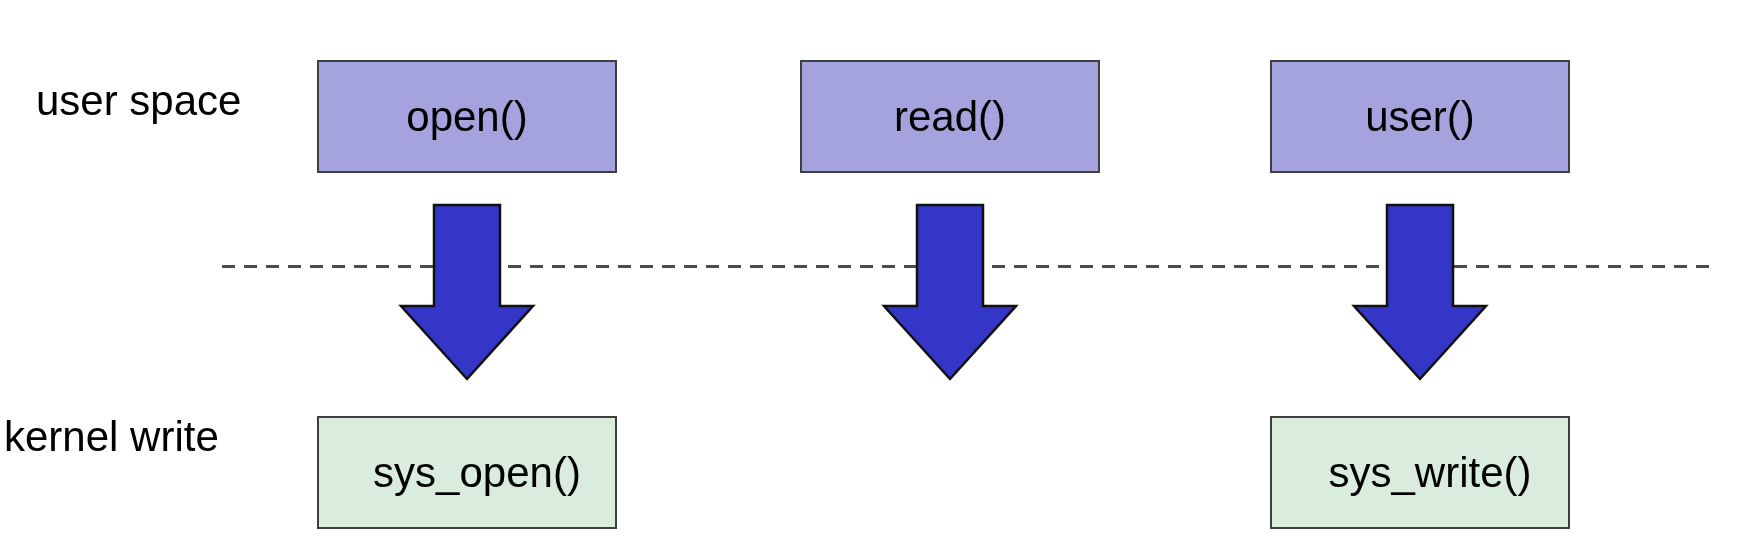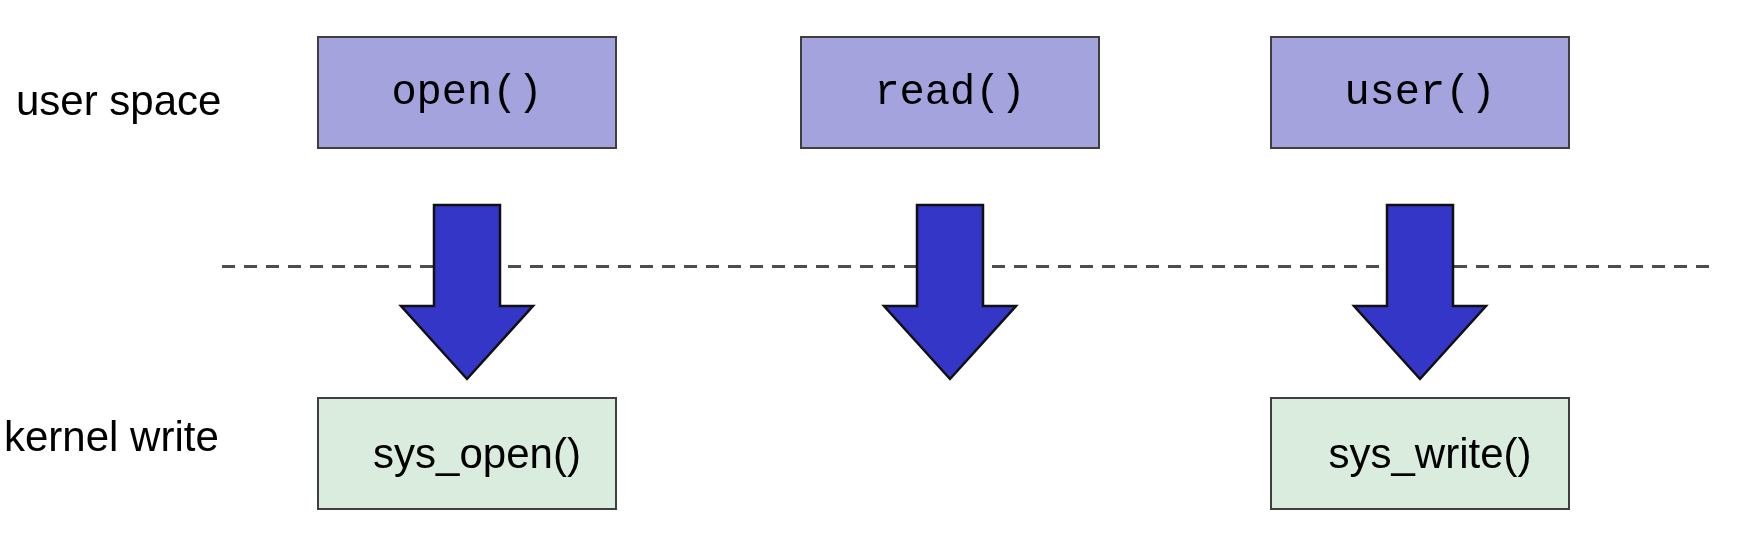--- a/index.html
+++ b/index.html
@@ -23,38 +23,38 @@
     background: var(--page-bg);
     overflow: hidden;
   }
   .space-label {
     position: absolute;
     color: var(--text-color);
     font-size: 42px;
     line-height: 1;
     white-space: nowrap;
   }
-  .label-user   { left: 16px; top: 80px;  }
+  .label-user   { left: 36px; top: 80px;  }
   .label-kernel { left: 4px;  top: 416px; }
 
   .box {
     position: absolute;
     width: 300px;
     height: 113px;
     border: 2px solid var(--box-border);
     display: flex;
     align-items: center;
     justify-content: center;
     font-size: 42px;
     color: var(--text-color);
     white-space: nowrap;
     z-index: 3;
   }
-  .user-box   { top: 36px;  background: var(--user-box-fill); font-family: Liberation Mono, monospace; }
-  .kernel-box { top: 397px; background: var(--kernel-box-fill); padding-left: 20px; }
+  .user-box   { top: 60px;  background: var(--user-box-fill); }
+  .kernel-box { top: 416px; background: var(--kernel-box-fill); padding-left: 20px; }
   .c1 { left: 317px; }
   .c2 { left: 800px; }
   .c3 { left: 1270px; }
 
   .boundary-svg {
     position: absolute;
     left: 0; top: 0;
     width: 1750px;
     height: 558px;
     z-index: 1;

